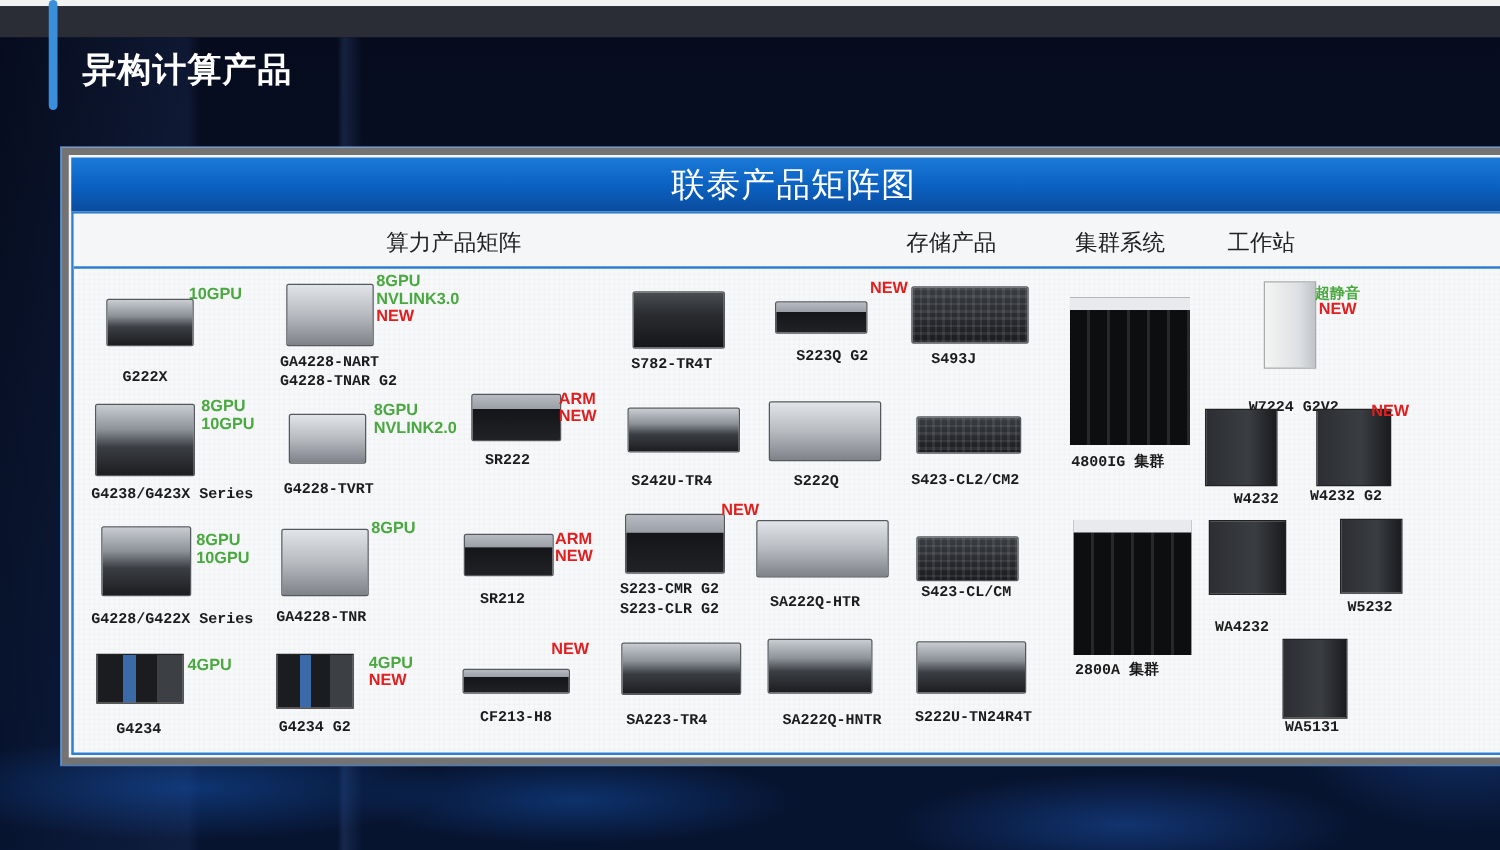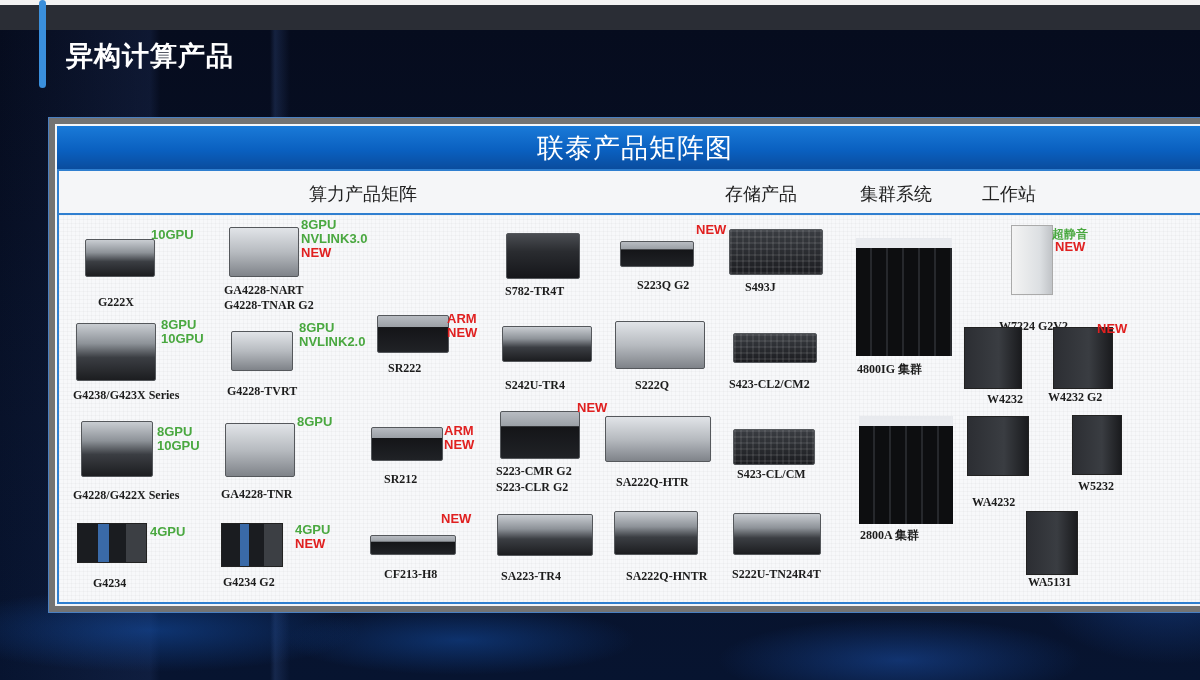--- a/index.html
+++ b/index.html
@@ -45,21 +45,21 @@
     background: linear-gradient(180deg, #1a7ad8 0%, #0a60c0 55%, #0a4b9c 100%);
     display: flex; align-items: center; justify-content: center;
   }
   .header-bar span { color: #ffffff; font-size: 27px; letter-spacing: 1px; }
   .cat-row {
     position: absolute; left: 0; top: 0; right: 0; height: 44px;
     border-bottom: 2px solid #2f7fd0;
     background: #f5f6f8;
   }
   .cat { position: absolute; top: 11px; font-size: 18px; color: #222; }
-  .lbl { position: absolute; font-size: 12px; font-weight: bold; color: #1c1c1c; white-space: nowrap; font-family: Liberation Serif, serif; }
+  .lbl { position: absolute; font-size: 12px; font-weight: bold; color: #1c1c1c; white-space: nowrap; font-family: Liberation Mono, monospace; }
   .tag-g { position: absolute; font-size: 13px; font-weight: bold; color: #4aa840; line-height: 14px; font-family: "Liberation Sans", sans-serif; white-space: nowrap; }
   .tag-r { position: absolute; font-size: 13px; font-weight: bold; color: #e02020; line-height: 14px; font-family: "Liberation Sans", sans-serif; white-space: nowrap; }
 
   
   .rack {
     position: absolute;
     background: linear-gradient(180deg, #c9cdd2 0%, #8d9298 35%, #3b3e43 60%, #1c1d20 100%);
     border: 1px solid #55585c; border-radius: 2px;
   }
   .rack.front {

